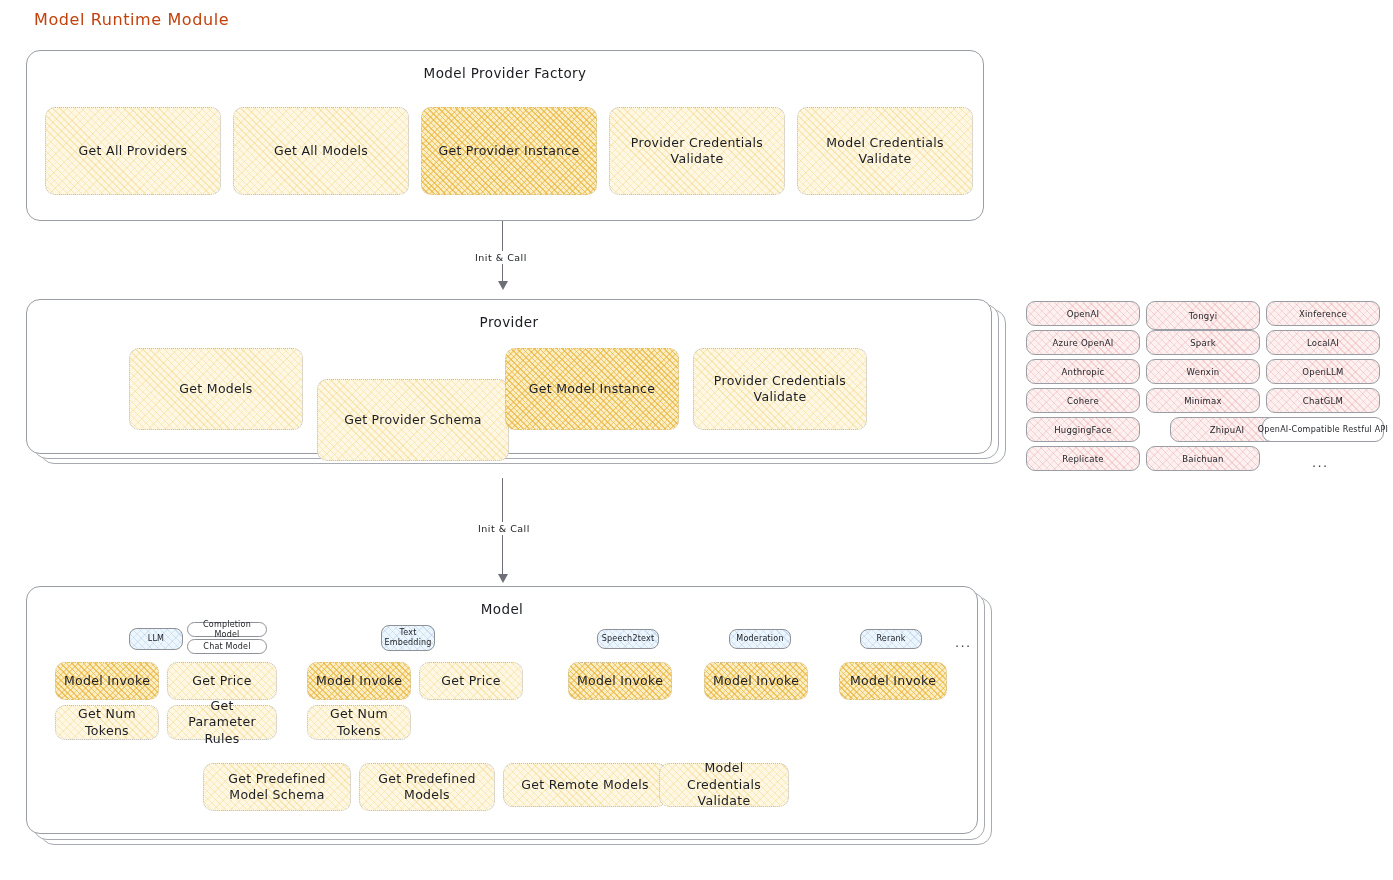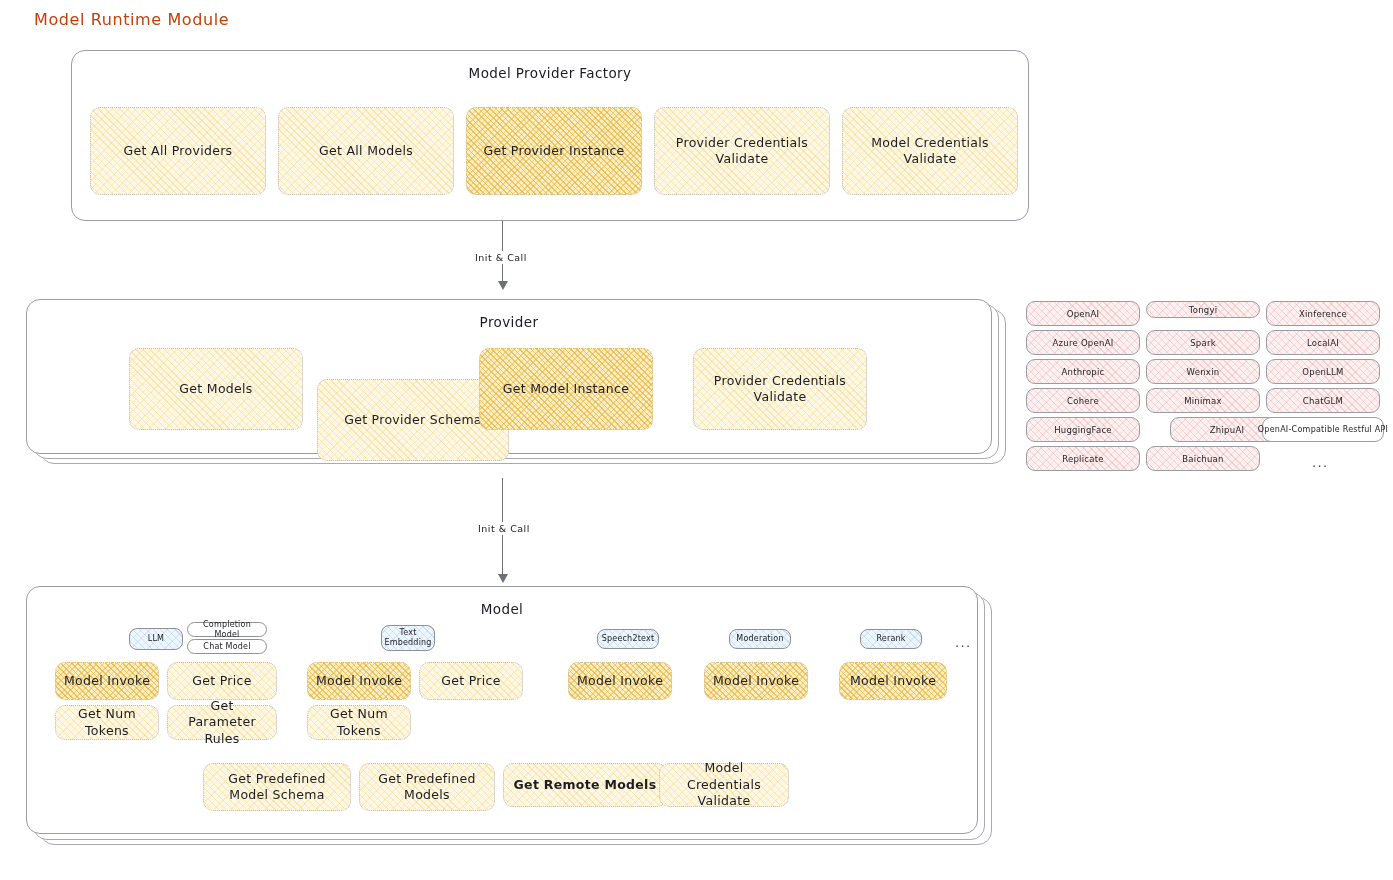--- a/index.html
+++ b/index.html
@@ -168,21 +168,21 @@
     background: #ffffff;
     padding: 1px 4px;
     white-space: nowrap;
   }
 </style>
 </head>
 <body>
 
 <div class="page-title">Model Runtime Module</div>
 
-<div class="hd-card" style="left:26px; top:50px; width:958px; height:171px;margin-left:45px;">
+<div class="hd-card" style="left:26px; top:50px; width:958px; height:171px;">
   <div class="card-title">Model Provider Factory</div>
 
   <div class="node fill-yellow" style="left:18px; top:56px; width:176px; height:88px;">Get All Providers</div>
 
   <div class="node fill-yellow" style="left:206px; top:56px; width:176px; height:88px;">Get All Models</div>
 
   <div class="node fill-orange" style="left:394px; top:56px; width:176px; height:88px;">Get Provider Instance</div>
 
   <div class="node fill-yellow" style="left:582px; top:56px; width:176px; height:88px;">Provider Credentials Validate</div>
 
@@ -196,33 +196,33 @@
 <div class="deck-layer" style="left:40px; top:309px; width:966px; height:155px;"></div>
 <div class="deck-layer" style="left:33px; top:304px; width:966px; height:155px;"></div>
 
 <div class="hd-card" style="left:26px; top:299px; width:966px; height:155px; z-index:2;">
   <div class="card-title">Provider</div>
 
   <div class="node fill-yellow" style="left:102px; top:48px; width:174px; height:82px;">Get Models</div>
 
   <div class="node fill-yellow" style="left:290px; top:48px; width:192px; height:82px;margin-top:31px;">Get Provider Schema</div>
 
-  <div class="node fill-orange" style="left:452px; top:48px; width:174px; height:82px;">Get Model Instance</div>
+  <div class="node fill-orange" style="left:478px; top:48px; width:174px; height:82px;">Get Model Instance</div>
 
   <div class="node fill-yellow" style="left:666px; top:48px; width:174px; height:82px;">Provider Credentials Validate</div>
 </div>
 
 <div class="chip fill-pink" style="left:1026px; top:301px; width:114px; height:25px;">OpenAI</div>
 <div class="chip fill-pink" style="left:1026px; top:330px; width:114px; height:25px;">Azure OpenAI</div>
 <div class="chip fill-pink" style="left:1026px; top:359px; width:114px; height:25px;">Anthropic</div>
 <div class="chip fill-pink" style="left:1026px; top:388px; width:114px; height:25px;">Cohere</div>
 <div class="chip fill-pink" style="left:1026px; top:417px; width:114px; height:25px;">HuggingFace</div>
 <div class="chip fill-pink" style="left:1026px; top:446px; width:114px; height:25px;">Replicate</div>
 
-<div class="chip fill-pink" style="left:1146px; top:301px; width:114px; height:17px;">Tongyi</div>
+<div class="chip fill-pink" style="left:1146px; top:301px; width:114px; height:29px;">Tongyi</div>
 <div class="chip fill-pink" style="left:1146px; top:330px; width:114px; height:25px;">Spark</div>
 <div class="chip fill-pink" style="left:1146px; top:359px; width:114px; height:25px;">Wenxin</div>
 <div class="chip fill-pink" style="left:1146px; top:388px; width:114px; height:25px;">Minimax</div>
 <div class="chip fill-pink" style="left:1146px; top:417px; width:114px; height:25px;margin-left:24px;">ZhipuAI</div>
 <div class="chip fill-pink" style="left:1146px; top:446px; width:114px; height:25px;">Baichuan</div>
 
 <div class="chip fill-pink" style="left:1266px; top:301px; width:114px; height:25px;">Xinference</div>
 <div class="chip fill-pink" style="left:1266px; top:330px; width:114px; height:25px;">LocalAI</div>
 <div class="chip fill-pink" style="left:1266px; top:359px; width:114px; height:25px;">OpenLLM</div>
 <div class="chip fill-pink" style="left:1266px; top:388px; width:114px; height:25px;">ChatGLM</div>
@@ -260,15 +260,15 @@
   <div class="mchip fill-blue" style="left:702px; top:42px; width:62px; height:20px;">Moderation</div>
   <div class="node fill-orange" style="left:677px; top:75px; width:104px; height:38px;">Model Invoke</div>
 
   <div class="mchip fill-blue" style="left:833px; top:42px; width:62px; height:20px;">Rerank</div>
   <div class="node fill-orange" style="left:812px; top:75px; width:108px; height:38px;">Model Invoke</div>
 
   <div class="ellipsis" style="left:928px; top:49px;">...</div>
 
   <div class="node fill-yellow" style="left:176px; top:176px; width:148px; height:48px;">Get Predefined Model Schema</div>
   <div class="node fill-yellow" style="left:332px; top:176px; width:136px; height:48px;">Get Predefined Models</div>
-  <div class="node fill-yellow" style="left:476px; top:176px; width:164px; height:44px;font-weight:bold;">Get Remote Models</div>
+  <div class="node fill-yellow" style="left:476px; top:176px; width:164px; height:44px;">Get Remote Models</div>
   <div class="node fill-yellow" style="left:632px; top:176px; width:130px; height:44px;">Model Credentials Validate</div>
 </div>
 
 </body></html>

